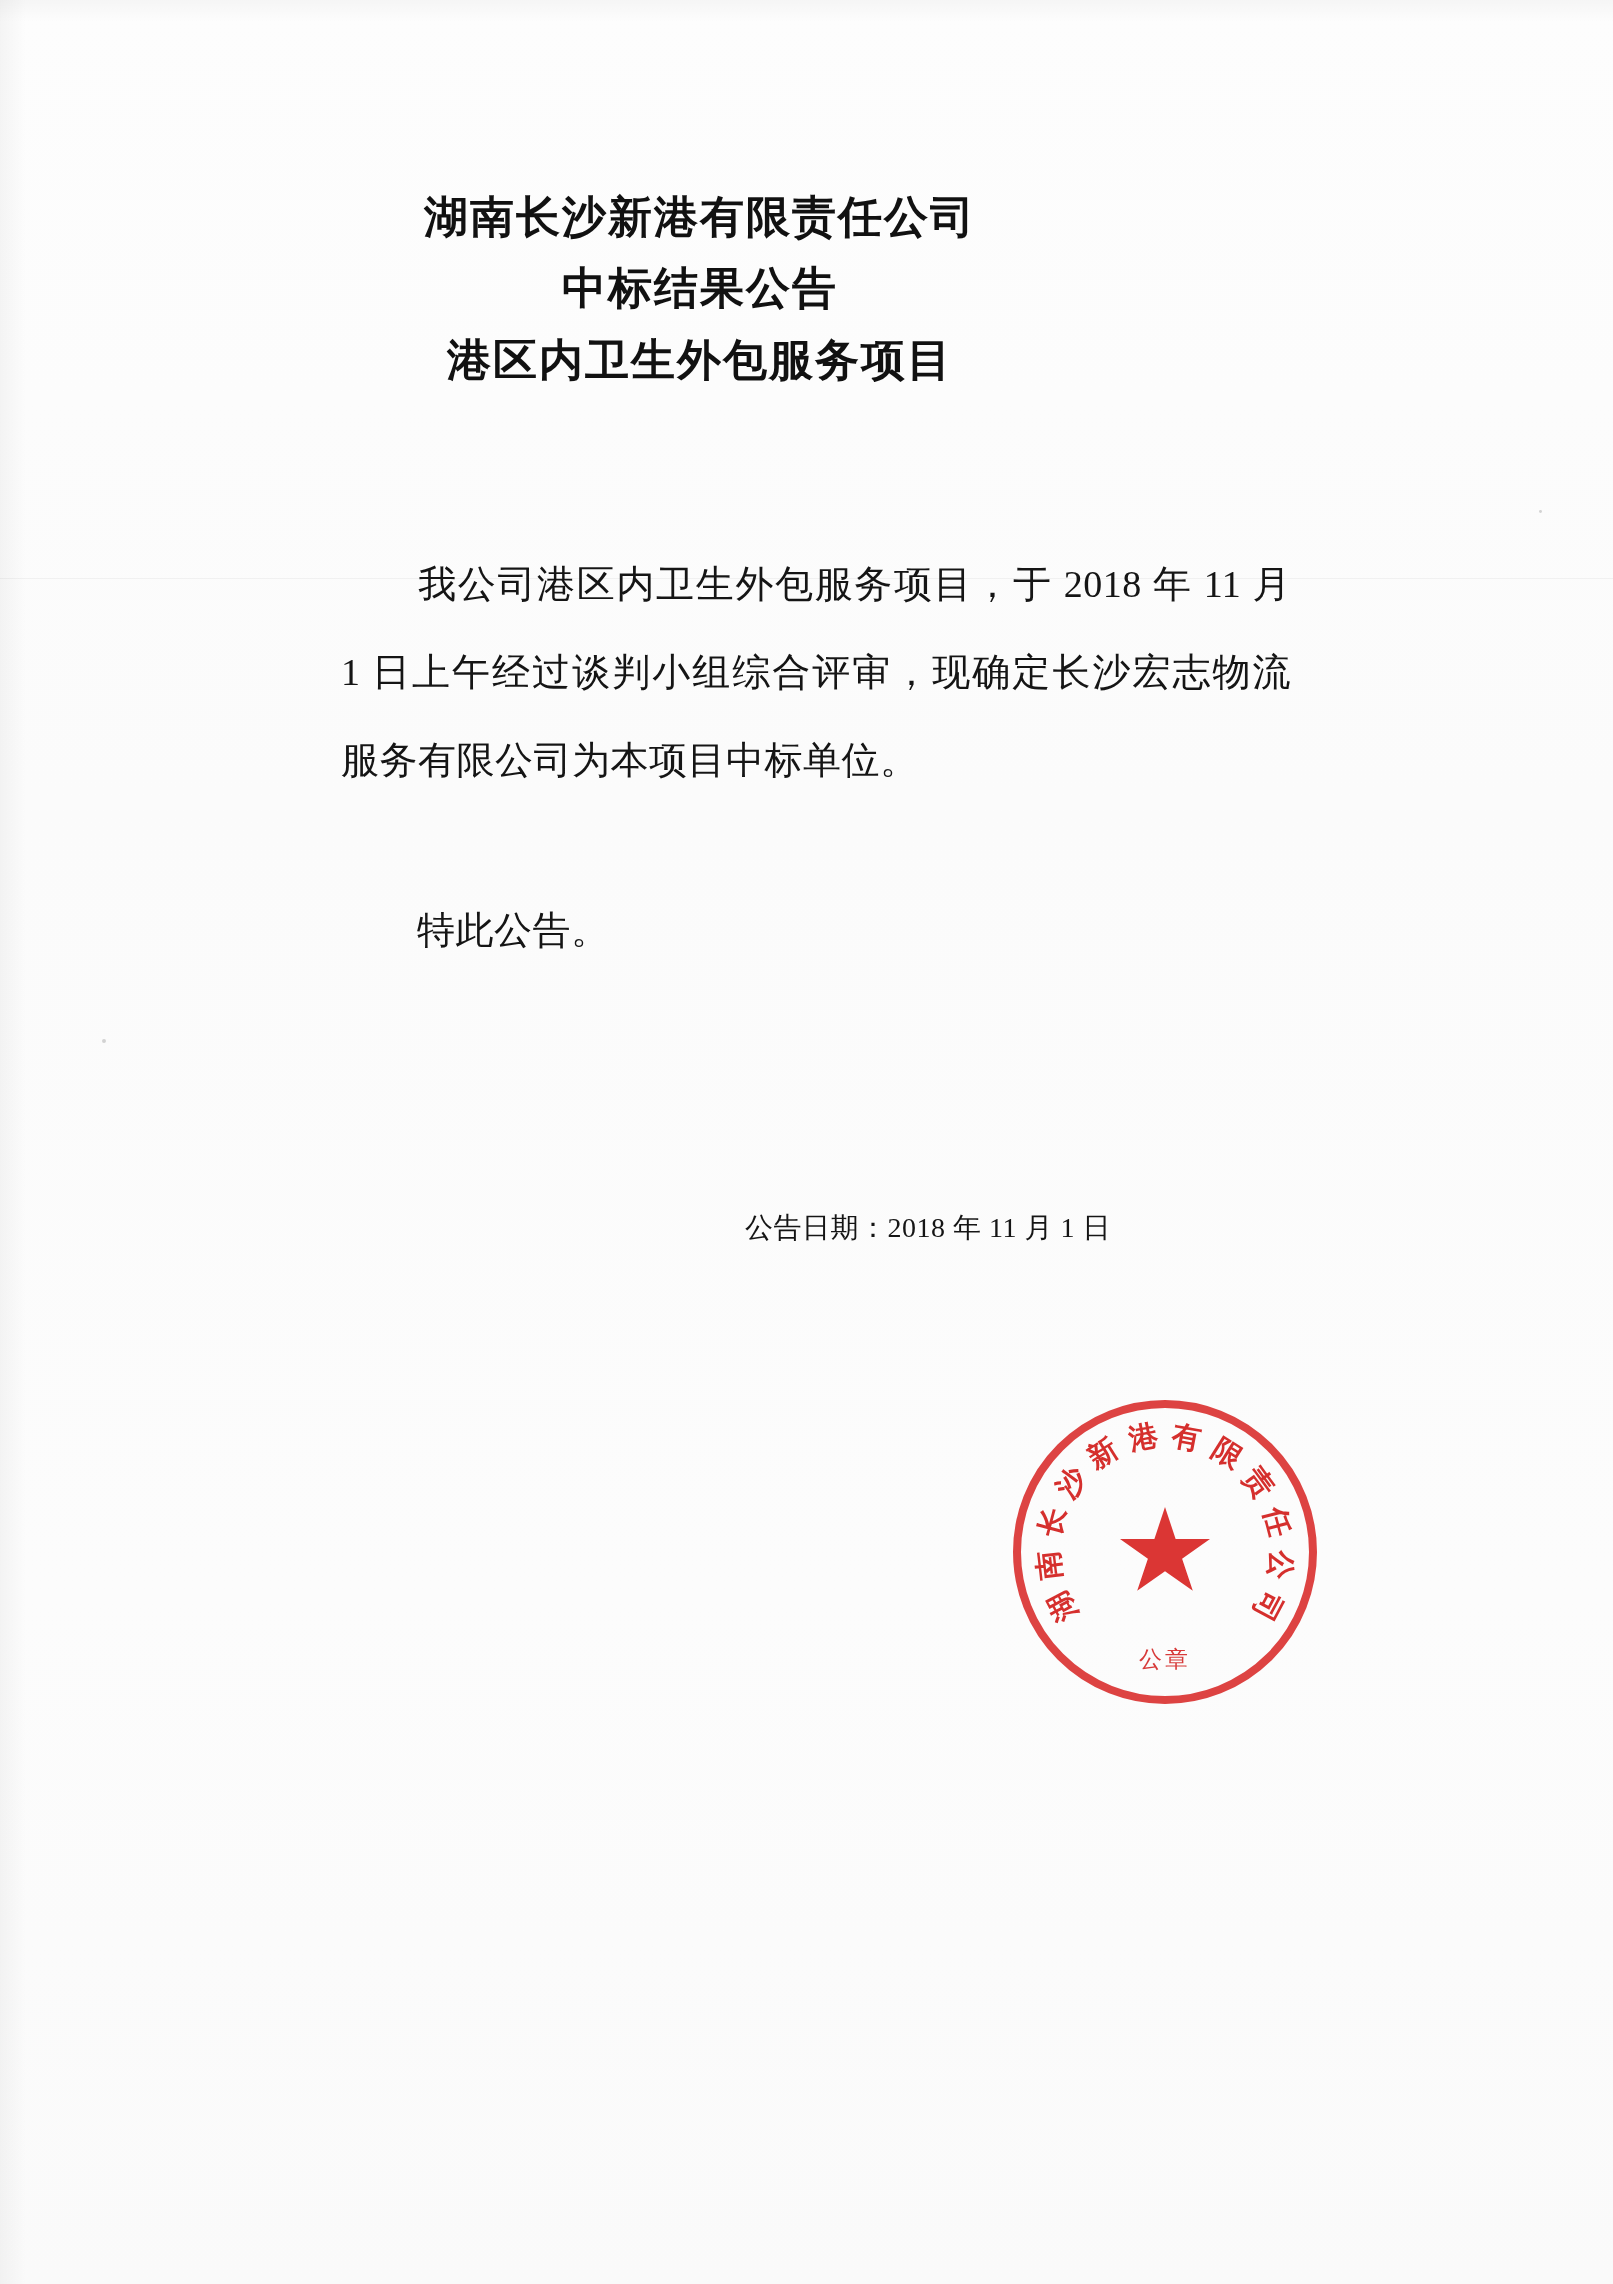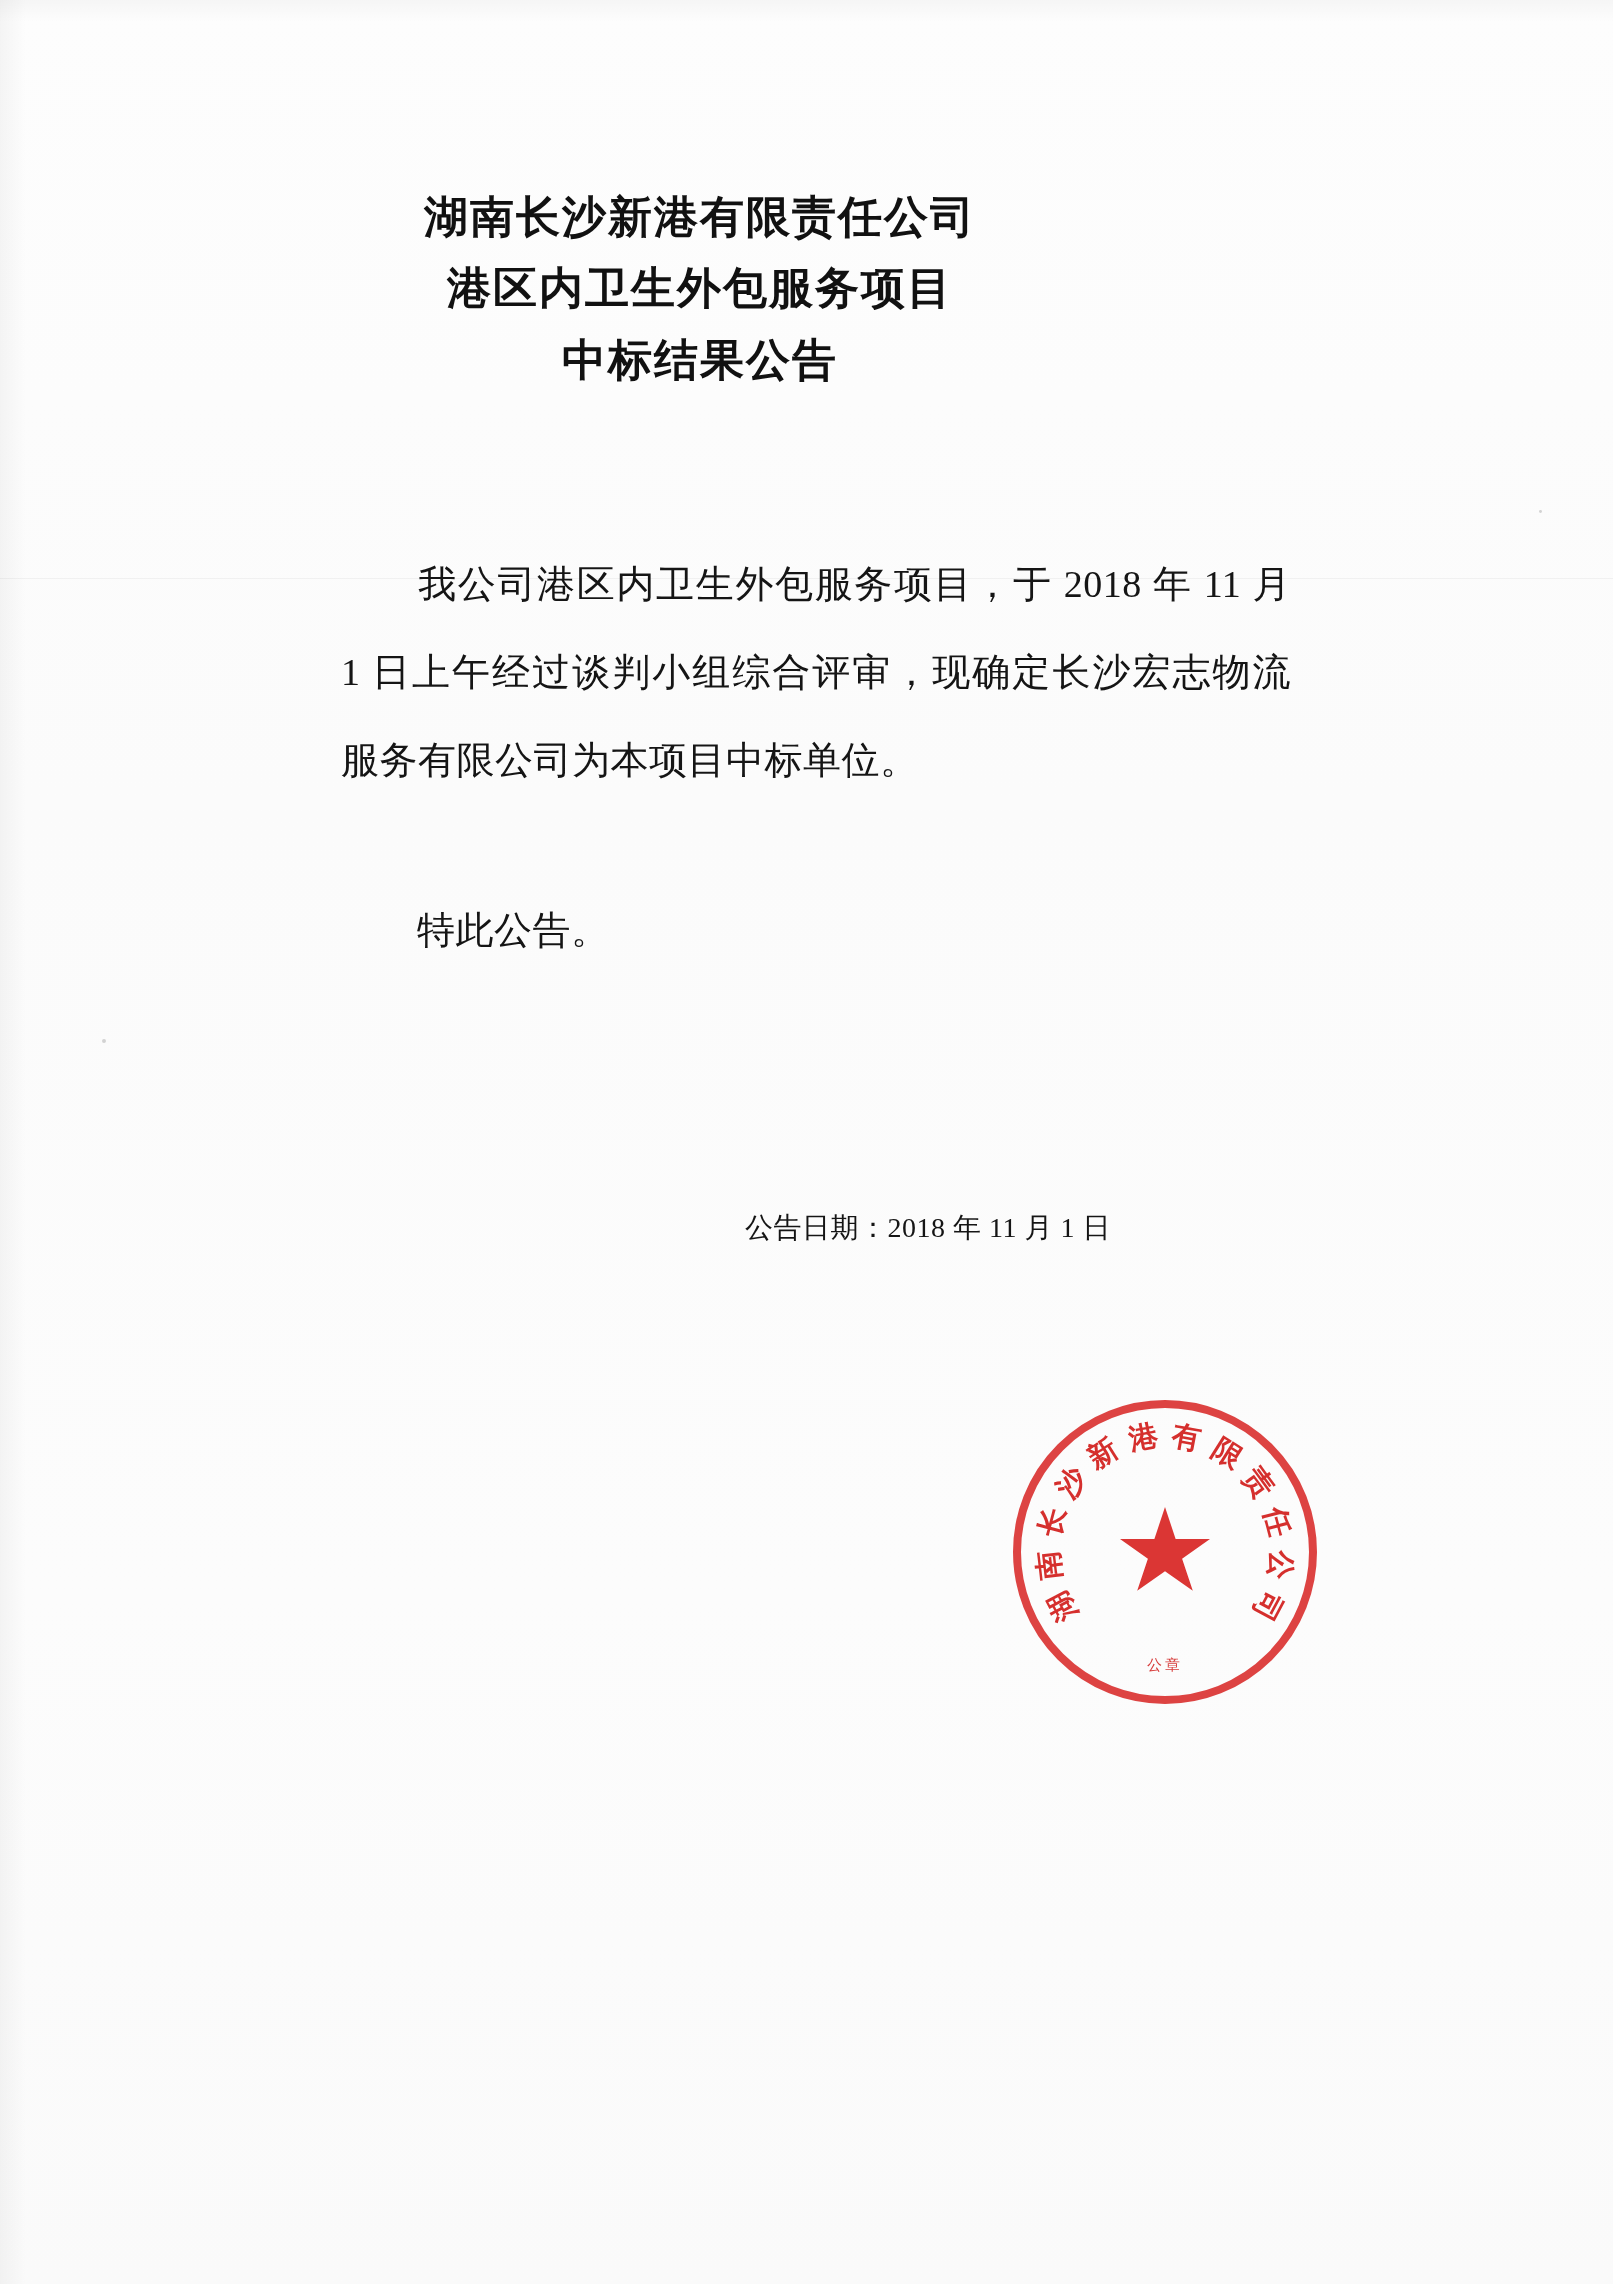--- a/index.html
+++ b/index.html
@@ -141,41 +141,41 @@
     color: rgba(208, 24, 22, 0.9);
     transform-origin: 0 0;
   }
   .seal-bottom {
     position: absolute;
     left: 0;
     right: 0;
     bottom: 29px;
     text-align: center;
     font-family: "DejaVu Sans", "Liberation Sans", sans-serif;
-    font-size: 15px;
+    font-size: 23px;
     color: rgba(208, 24, 22, 0.85);
     letter-spacing: 2.9px;
   }
 </style>
 </head>
 <body>
 
 <div class="page">
   <div class="edge-shadow-left"></div>
   <div class="edge-shadow-top"></div>
   <div class="scan-fold f1"></div>
   <div class="speck" style="left:102px; top:1039px; width:3.9px; height:3.9px;"></div>
   <div class="speck" style="left:1539px; top:510px; width:2.9px; height:2.9px;"></div>
 
   <div class="content">
 
     <div class="title-block">
       <div class="title-line">湖南长沙新港有限责任公司</div>
+      <div class="title-line">中标结果公告</div>
       <div class="title-line">港区内卫生外包服务项目</div>
-      <div class="title-line">中标结果公告</div>
     </div>
 
     <div class="body-block">
       <div class="para"><span class="indent"></span><span>我公司港区内卫生外包服务项目，于 2018 年 11 月 1 日上午经过谈判小组综合评审，现确定长沙宏志物流服务有限公司为本项目中标单位。</span></div>
       <div class="para para-notice"><span class="indent"></span><span>特此公告。</span></div>
     </div>
 
     <div class="date-block">公告日期：2018 年 11 月 1 日</div>
 
   </div>

